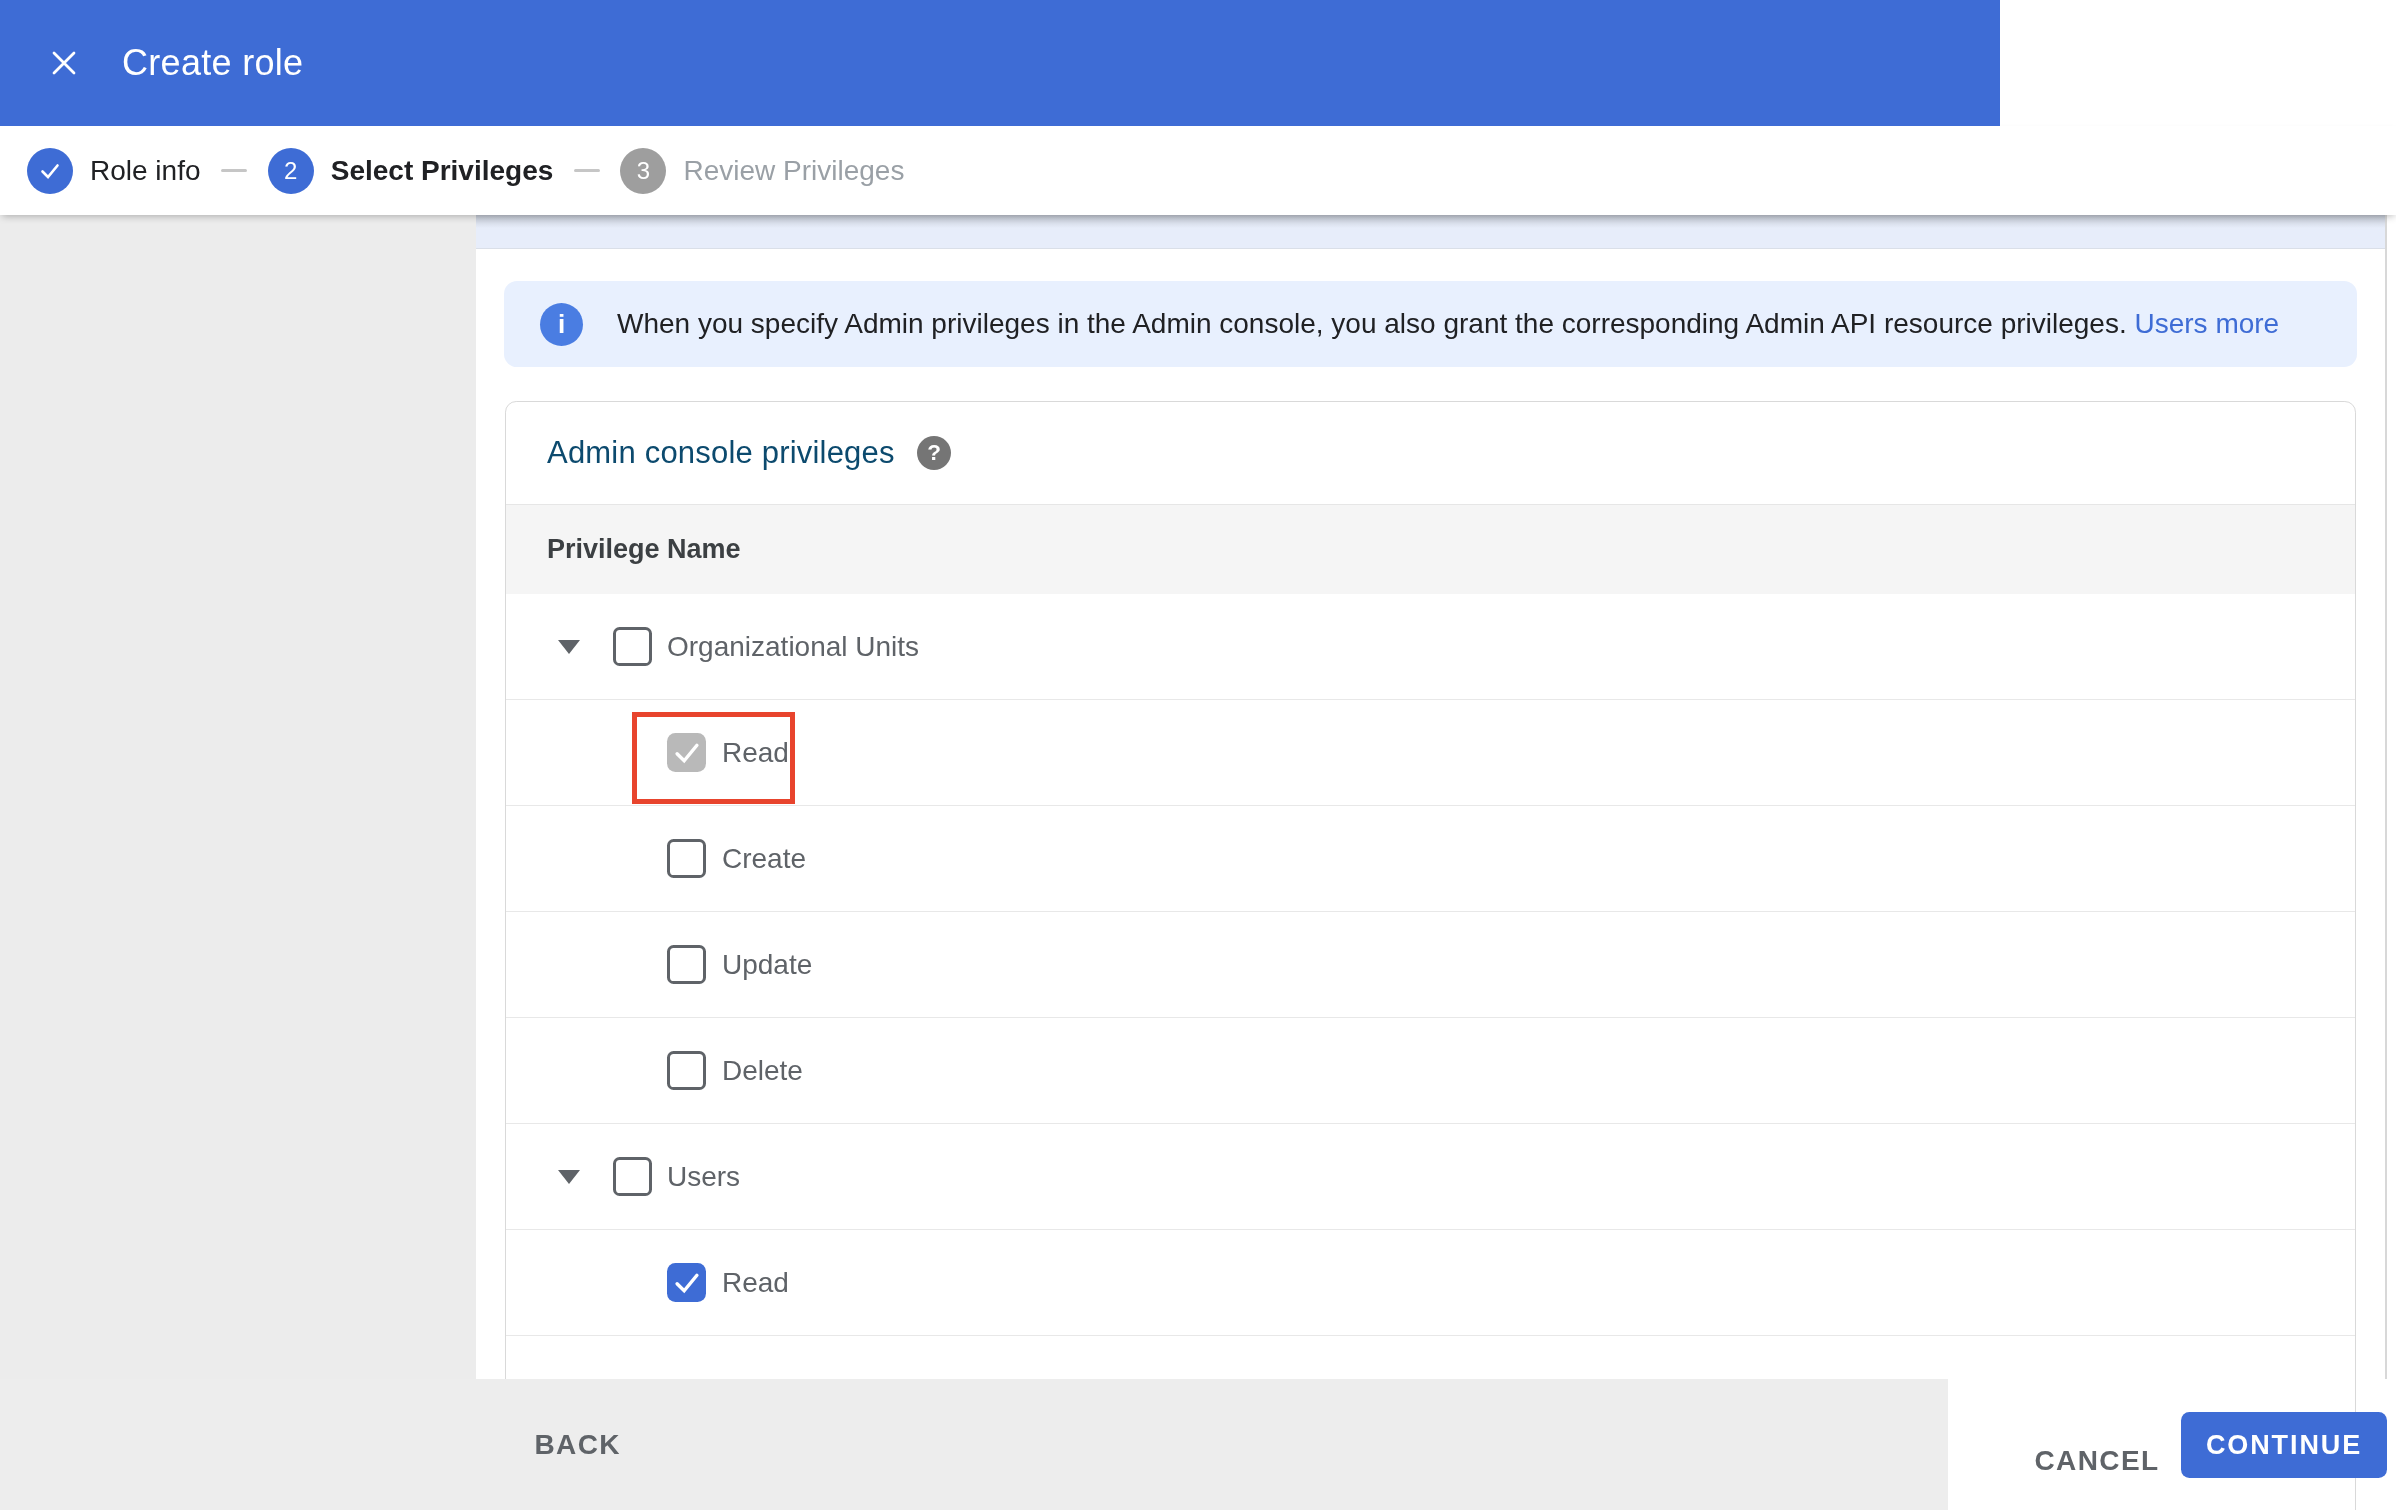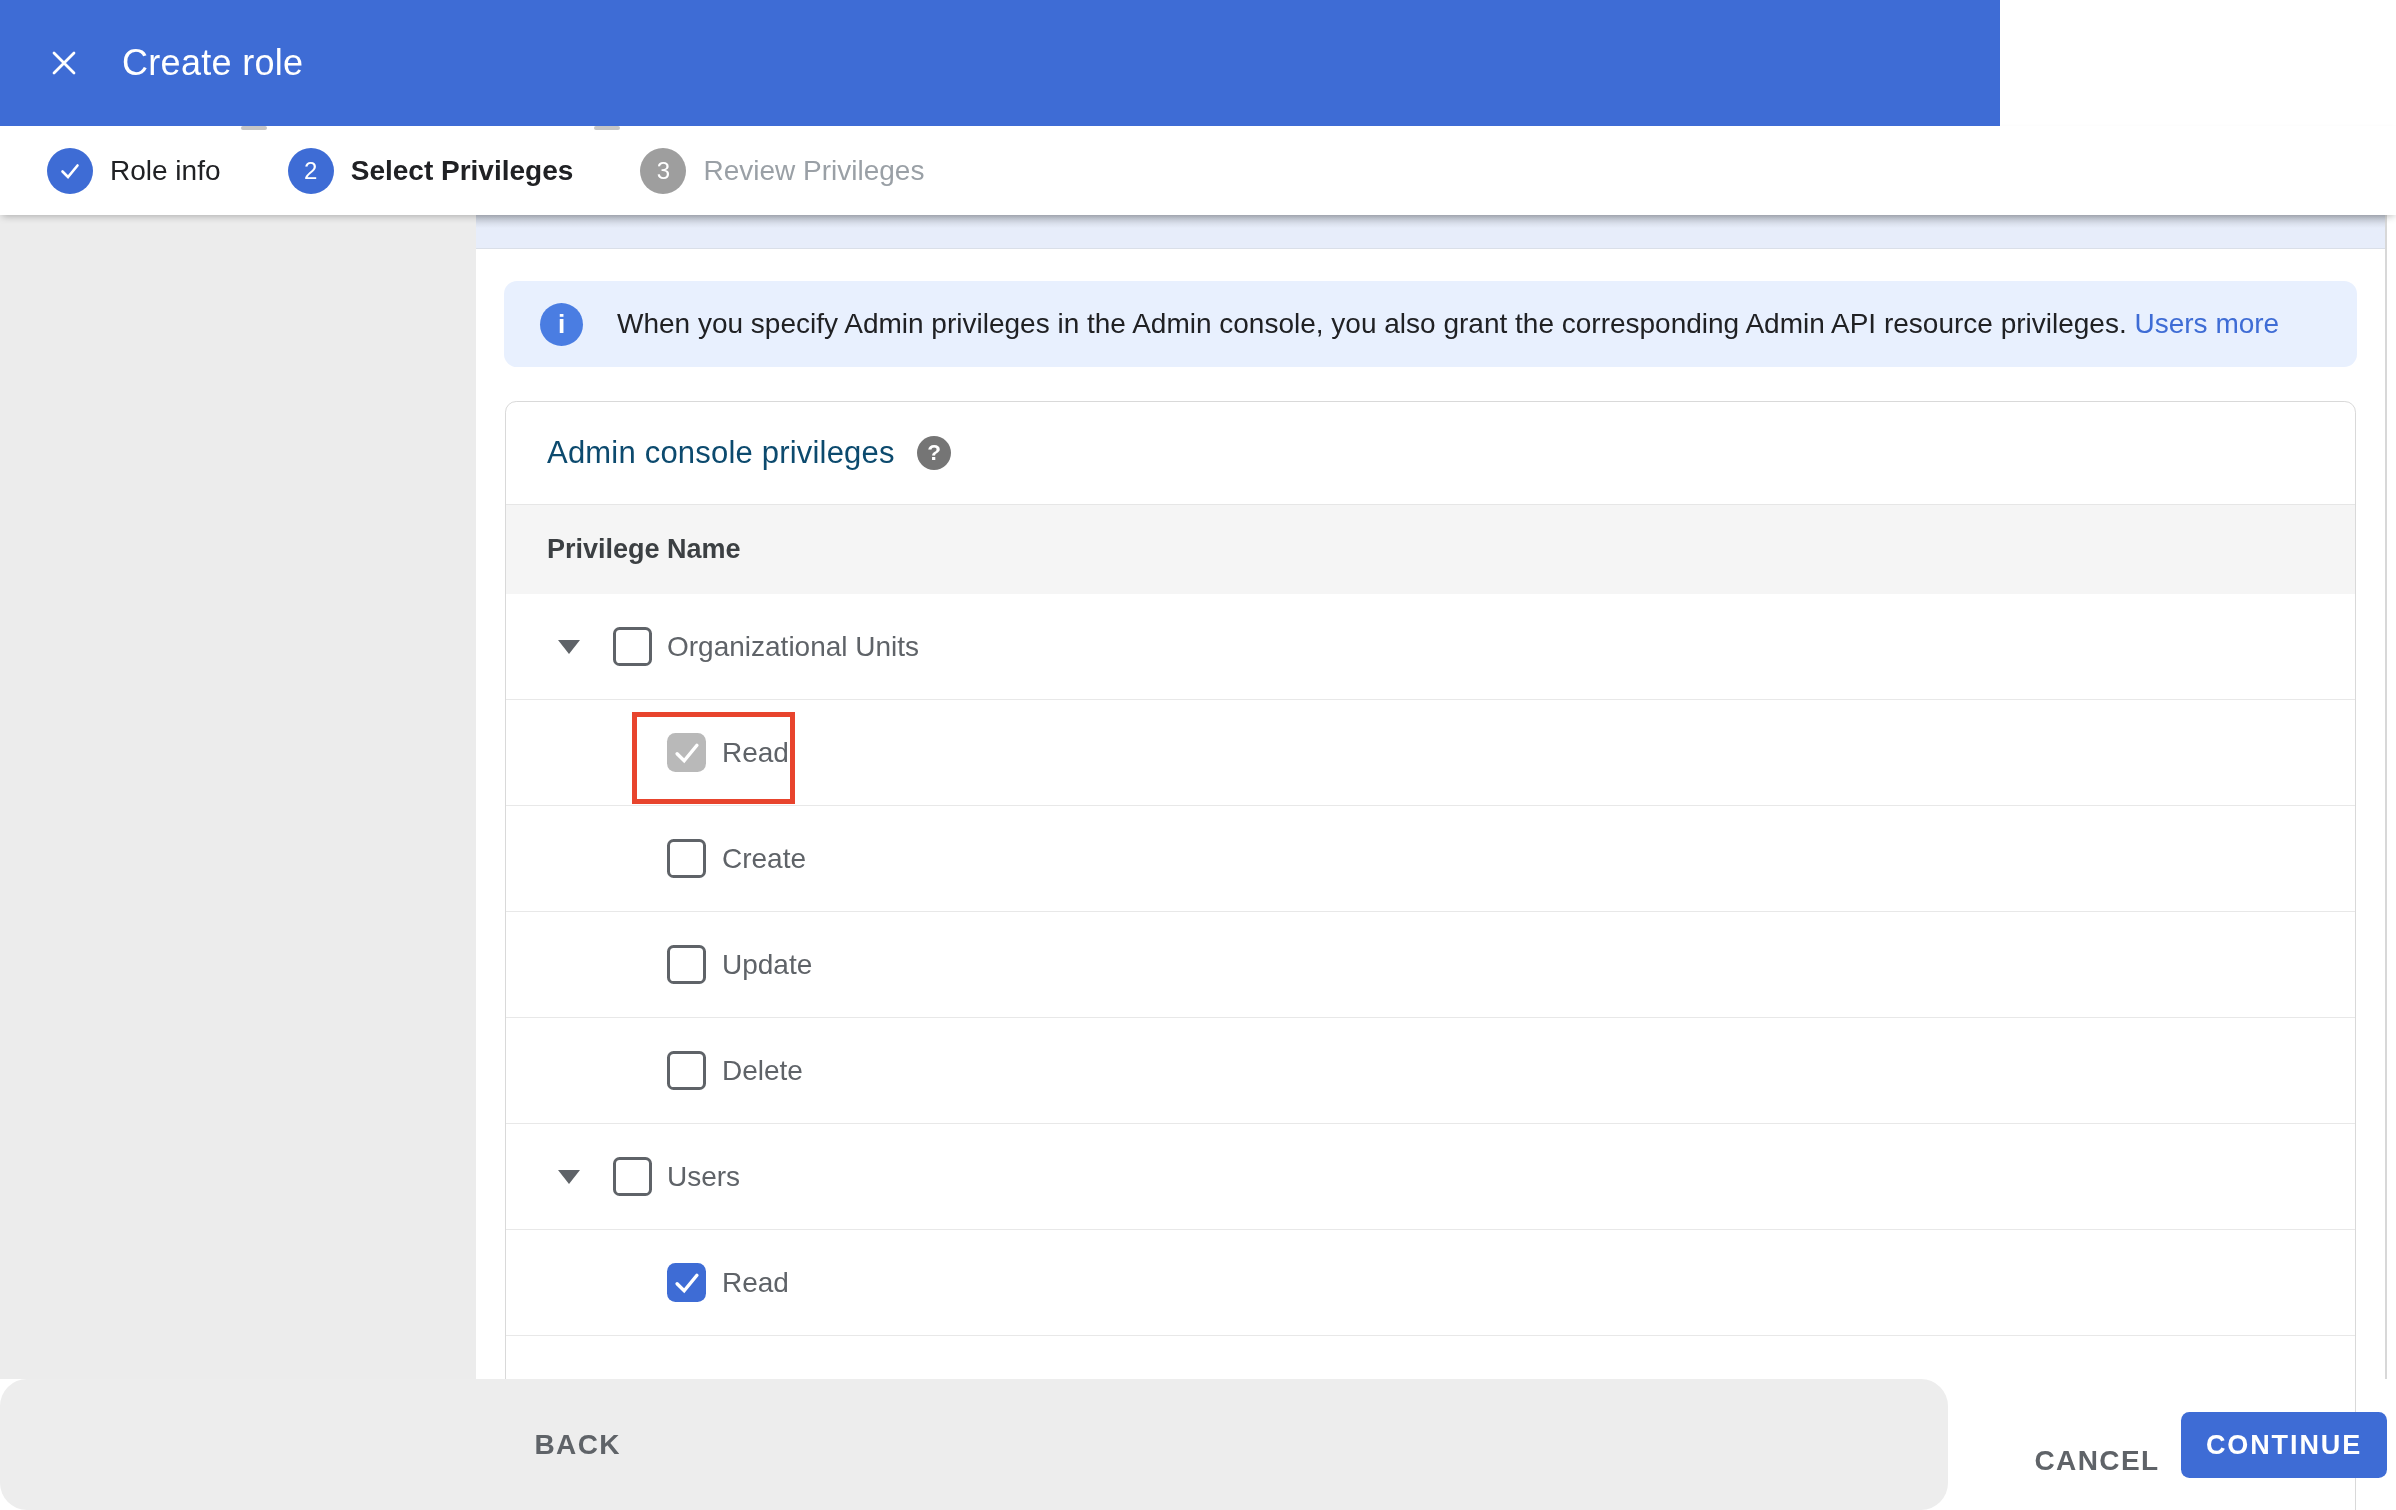--- a/index.html
+++ b/index.html
@@ -6,21 +6,21 @@
   *{box-sizing:border-box;font-family:"Liberation Sans","DejaVu Sans",sans-serif;}
   #app{position:relative;width:2397px;height:1510px;overflow:hidden;background:#ffffff;}
 
   
   .topbar{position:absolute;left:0;top:0;width:2000px;height:126px;background:var(--blue);display:flex;align-items:center;z-index:20;}
   .close-btn{position:absolute;left:45px;top:0;height:126px;width:37px;display:flex;align-items:center;justify-content:center;cursor:pointer;}
   .close-btn svg{display:block;}
   .topbar-title{position:absolute;left:122px;top:0;height:126px;display:flex;align-items:center;color:#ffffff;font-size:36px;letter-spacing:0.3px;}
 
   
-  .stepper{position:absolute;left:0;top:126px;width:2397px;height:89px;background:#ffffff;display:flex;padding-left:47px;z-index:15;box-shadow:0 3.7px 7.5px -1.9px rgba(0,0,0,.28);}
+  .stepper{position:absolute;left:0;top:126px;width:2397px;height:89px;background:#ffffff;display:flex;align-items:center;padding-left:27px;z-index:15;box-shadow:0 3.7px 7.5px -1.9px rgba(0,0,0,.28);}
   .step{display:flex;align-items:center;}
   .step-circle{width:46px;height:46px;border-radius:50%;display:flex;align-items:center;justify-content:center;color:#fff;font-size:24px;flex:none;}
   .step-circle.done,.step-circle.active{background:var(--blue);}
   .step-circle.upcoming{background:#9e9e9e;}
   .step-label{margin-left:17px;font-size:28px;color:#202124;}
   .step-label.bold{font-weight:bold;}
   .step-label.muted{color:#9aa0a6;}
   .step-dash{width:26px;height:3.7px;background:#c6c6c6;border-radius:1.9px;margin:0 20.6px;}
 
   
@@ -51,21 +51,21 @@
   .tri{position:absolute;left:52px;width:0;height:0;border-left:11.2px solid transparent;border-right:11.2px solid transparent;border-top:14px solid #5f6368;cursor:pointer;}
   .cbox{position:absolute;width:39px;height:39px;cursor:pointer;}
   .cbox.unchecked{border:3.7px solid #5f6368;border-radius:6.6px;background:#fff;}
   .cbox.checked-disabled{border-radius:8.4px;background:#b9b9b9;}
   .cbox.checked-blue{border-radius:8.4px;background:var(--blue);}
   .cbox svg{position:absolute;left:2.8px;top:2.8px;}
   .prow .label{position:absolute;font-size:28px;color:#5f6368;}
   .hl-box{position:absolute;left:126px;top:12px;width:163px;height:92px;border:5.6px solid #e8442d;z-index:3;}
 
   
-  .footer{position:absolute;left:0;top:1379px;width:1948px;height:131px;background:#ededed;z-index:30;border-radius:27px;}
+  .footer{position:absolute;left:0;top:1379px;width:1948px;height:131px;background:#ededed;z-index:30;}
   .back-btn{position:absolute;left:512px;top:0;height:131px;display:flex;align-items:center;padding:0 22.5px;font-size:28px;font-weight:bold;color:#5f6368;letter-spacing:1.4px;cursor:pointer;}
   .cancel-btn{position:absolute;left:2012px;top:16px;height:131px;display:flex;align-items:center;padding:0 22.5px;font-size:28px;font-weight:bold;color:#5f6368;letter-spacing:1.4px;cursor:pointer;}
   .continue-btn{position:absolute;left:2181px;top:33px;width:206px;height:66px;background:var(--blue);border:none;border-radius:8.4px;color:#fff;font-size:27px;font-weight:bold;letter-spacing:1.9px;cursor:pointer;}
   :root{--blue:#3e6cd5;}
 </style>
 </head>
 <body>
 
 <div id="app">
 

